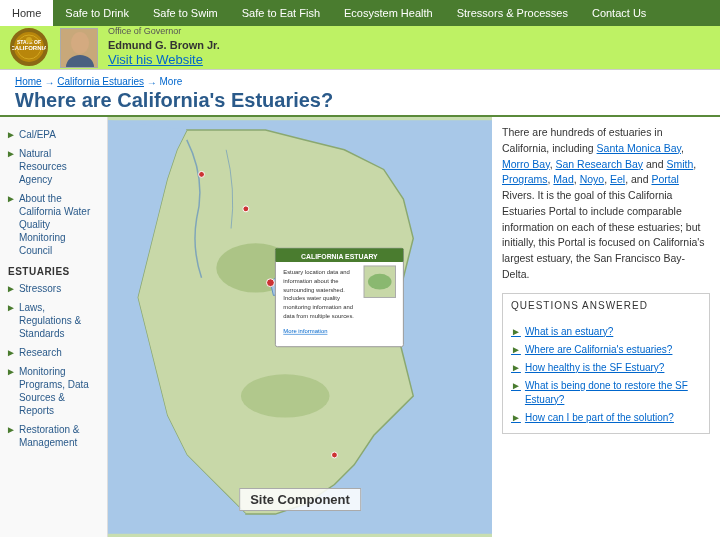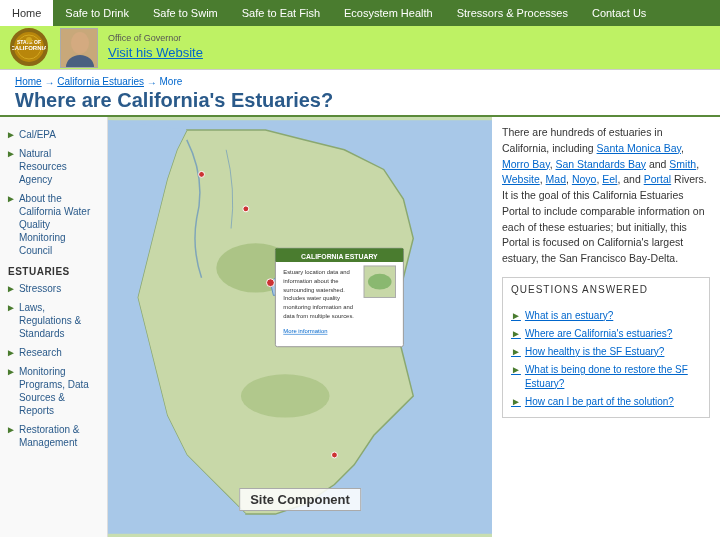--- a/index.html
+++ b/index.html
@@ -221,20 +221,21 @@
 
   <div style="width:38px;height:40px;background:#c8a87a;border:1px solid #aaa;flex-shrink:0;overflow:hidden;margin-right:6px;">
     <svg width="38" height="40" viewBox="0 0 38 40">
       <rect width="38" height="40" fill="#c8a87a"></rect>
       <ellipse cx="19" cy="14" rx="9" ry="11" fill="#d4aa80"></ellipse>
       <ellipse cx="19" cy="38" rx="14" ry="12" fill="#4a6080"></ellipse>
     </svg>
   </div>
   <div id="gov-text">
     <div style="font-size:9px;color:#555;">Office of Governor</div>
+    <div class="name">Edmund G. Brown Jr.</div>
     <a id="visit-link">Visit his Website</a>
   </div>
 </div>
 
 <div id="page-header">
   <div id="breadcrumb">
     <span style="color:#06c;text-decoration:underline;cursor:pointer;">Home</span>
     <span>→</span>
     <span style="color:#06c;text-decoration:underline;cursor:pointer;">California Estuaries</span>
     <span>→</span>
@@ -326,23 +327,23 @@
     </svg>
     
     <div id="site-component-label">Site Component</div>
   </div>
 
   <div id="right-panel">
     <p id="intro-text">
       There are hundreds of estuaries in California, including 
       <a>Santa Monica Bay</a>, 
       <a>Morro Bay</a>, 
-      <a>San Standards Bay</a> and 
+      <a>San Research Bay</a> and 
       <a>Smith</a>, 
-      <a>Website</a>, 
+      <a>Programs</a>, 
       <a>Mad</a>, 
       <a>Noyo</a>, 
       <a>Eel</a>, and 
       <a style="text-decoration:underline;">Portal</a> Rivers. It is the goal of this California Estuaries Portal to include comparable information on each of these estuaries; but initially, this Portal is focused on California's largest estuary, the San Francisco Bay-Delta.
     </p>
 
     <div id="questions-box">
       <div id="questions-title">QUESTIONS ANSWERED</div>
       <div class="question-link">
         <span class="arrow">►</span>

